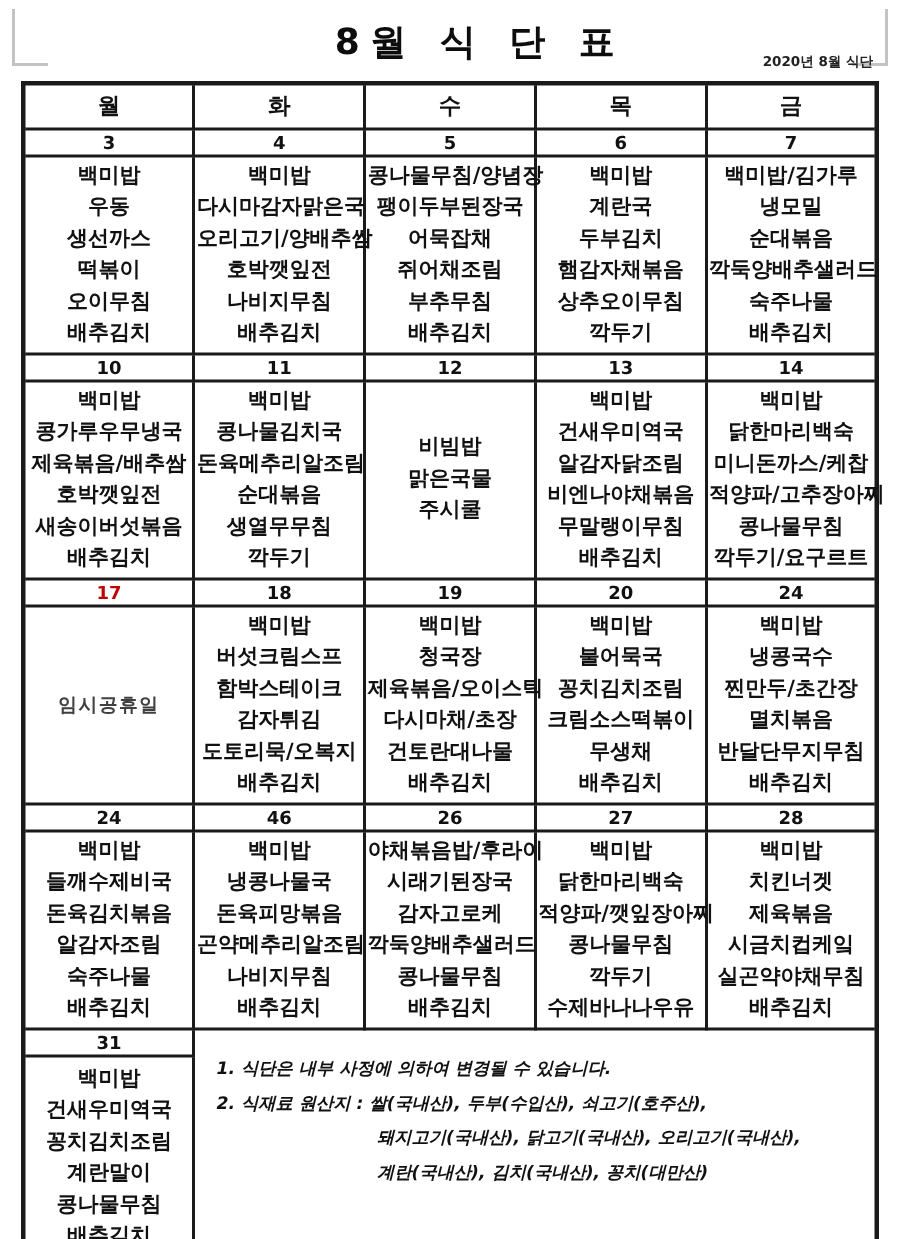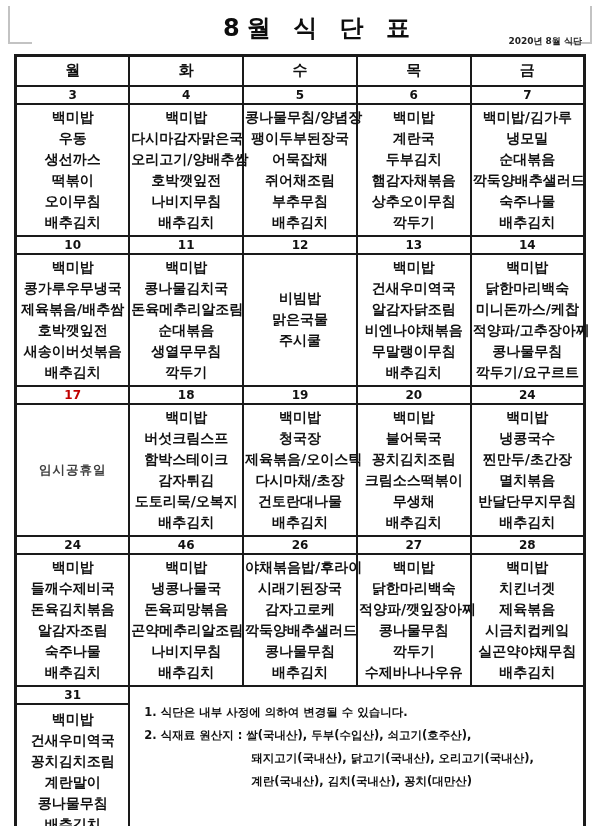--- a/index.html
+++ b/index.html
@@ -29,21 +29,21 @@
   td.date   { height:18px; font-size:12px; }
   td.date.red { color:#c00000; }
   td.menu-cell { height:128px; font-size:14px; padding:2px 1px; }
   tr.bottom td.menu-cell { height:138px; }
   .menu-item { line-height:21px; white-space:nowrap; }
   td.holiday { color:#404040; font-size:12.5px; letter-spacing:1px; }
   td.notes {
     vertical-align:top; text-align:left;
     padding:14px 4px 0 14px; font-size:11.5px;
   }
-  .note-line { line-height:23px; white-space:nowrap; }
+  .note-line { line-height:23px; white-space:nowrap;font-style:italic; }
   .note-line.indent { padding-left:107px; }
 </style>
 </head>
 <body>
 
 <div class="corner left"></div>
 <div class="corner right"></div>
 
 <div class="title">8월 식 단 표</div>
 <div class="subtitle">2020년 8월 식단</div>

